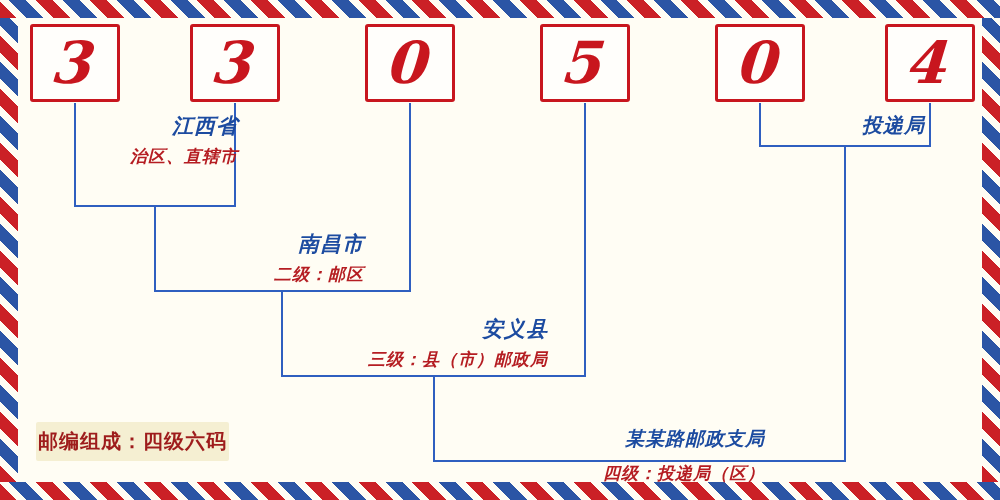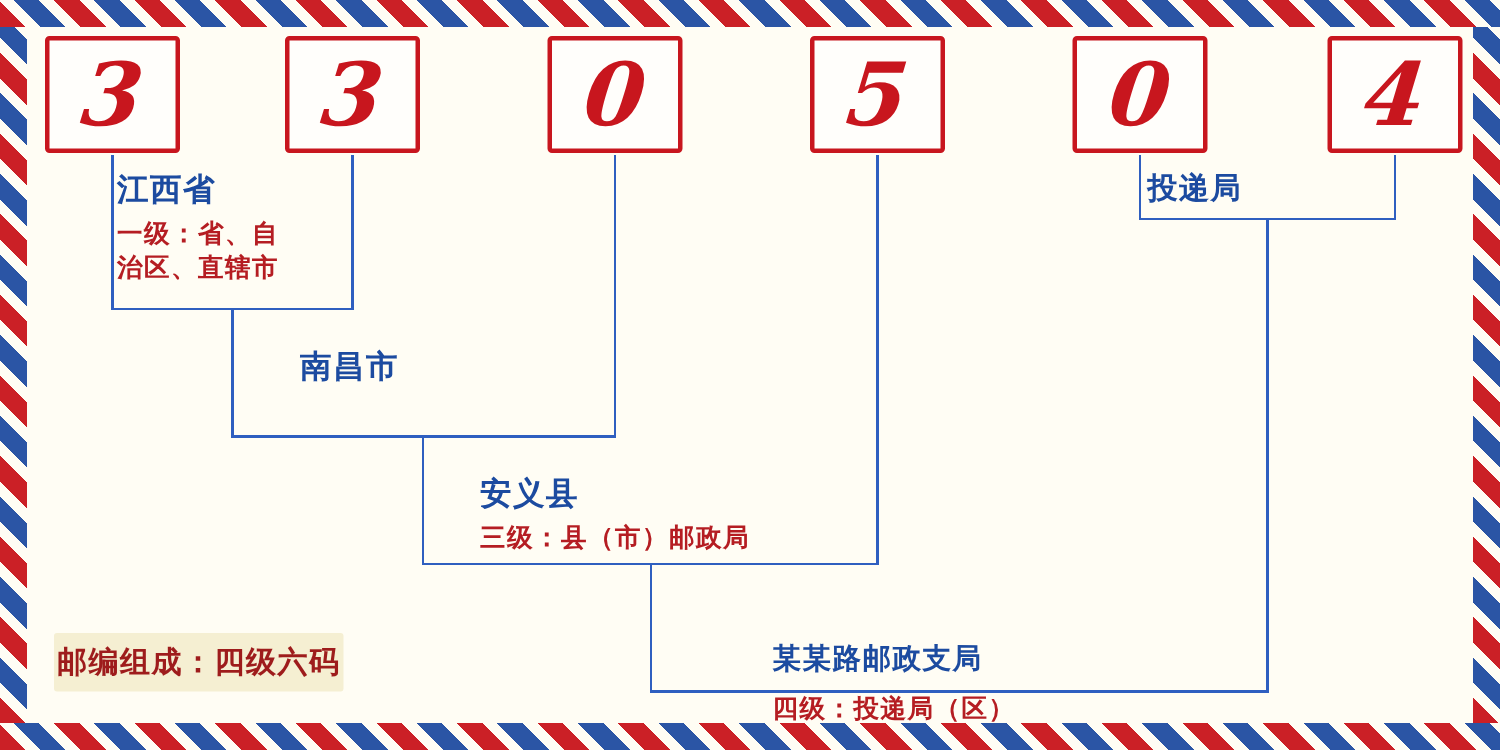--- a/index.html
+++ b/index.html
@@ -54,21 +54,21 @@
     transform:skewX(-6deg);
   }
   .db1{left:30px;} .db2{left:190px;} .db3{left:365px;}
   .db4{left:540px;} .db5{left:715px;} .db6{left:885px;}
 
   
   svg.lines { position:absolute; top:0; left:0; width:1000px; height:500px; pointer-events:none; }
   svg.lines polyline { fill:none; stroke:var(--line-blue); stroke-width:1.5; }
 
   
-  .label { position:absolute; text-align:left; }
+  .label { position:absolute; text-align:right;font-style:italic; }
   .lname {
     font-size:21px; font-weight:bold;
     color:var(--region-blue);
     margin-bottom:5px;
     letter-spacing:1px;
   }
   .lname.small { font-size:19px; margin-bottom:10px; }
   .ldesc {
     font-size:17px; font-weight:bold;
     color:var(--desc-red);
@@ -126,26 +126,26 @@
   </div>
   <div class="digit-box db5">
     <span class="digit">0</span>
   </div>
   <div class="digit-box db6">
     <span class="digit">4</span>
   </div>
 
   <div class="label lv1">
     <div class="lname">江西省</div>
-    <div class="ldesc">一级：省、自</div>
     <div class="ldesc">治区、直辖市</div>
   </div>
 
   <div class="label lv2">
     <div class="lname">南昌市</div>
+    <div class="ldesc">二级：邮区</div>
   </div>
 
   <div class="label lv3">
     <div class="lname">安义县</div>
     <div class="ldesc">三级：县（市）邮政局</div>
   </div>
 
   <div class="label lv4">
     <div class="lname small">某某路邮政支局</div>
     <div class="ldesc">四级：投递局（区）</div>

